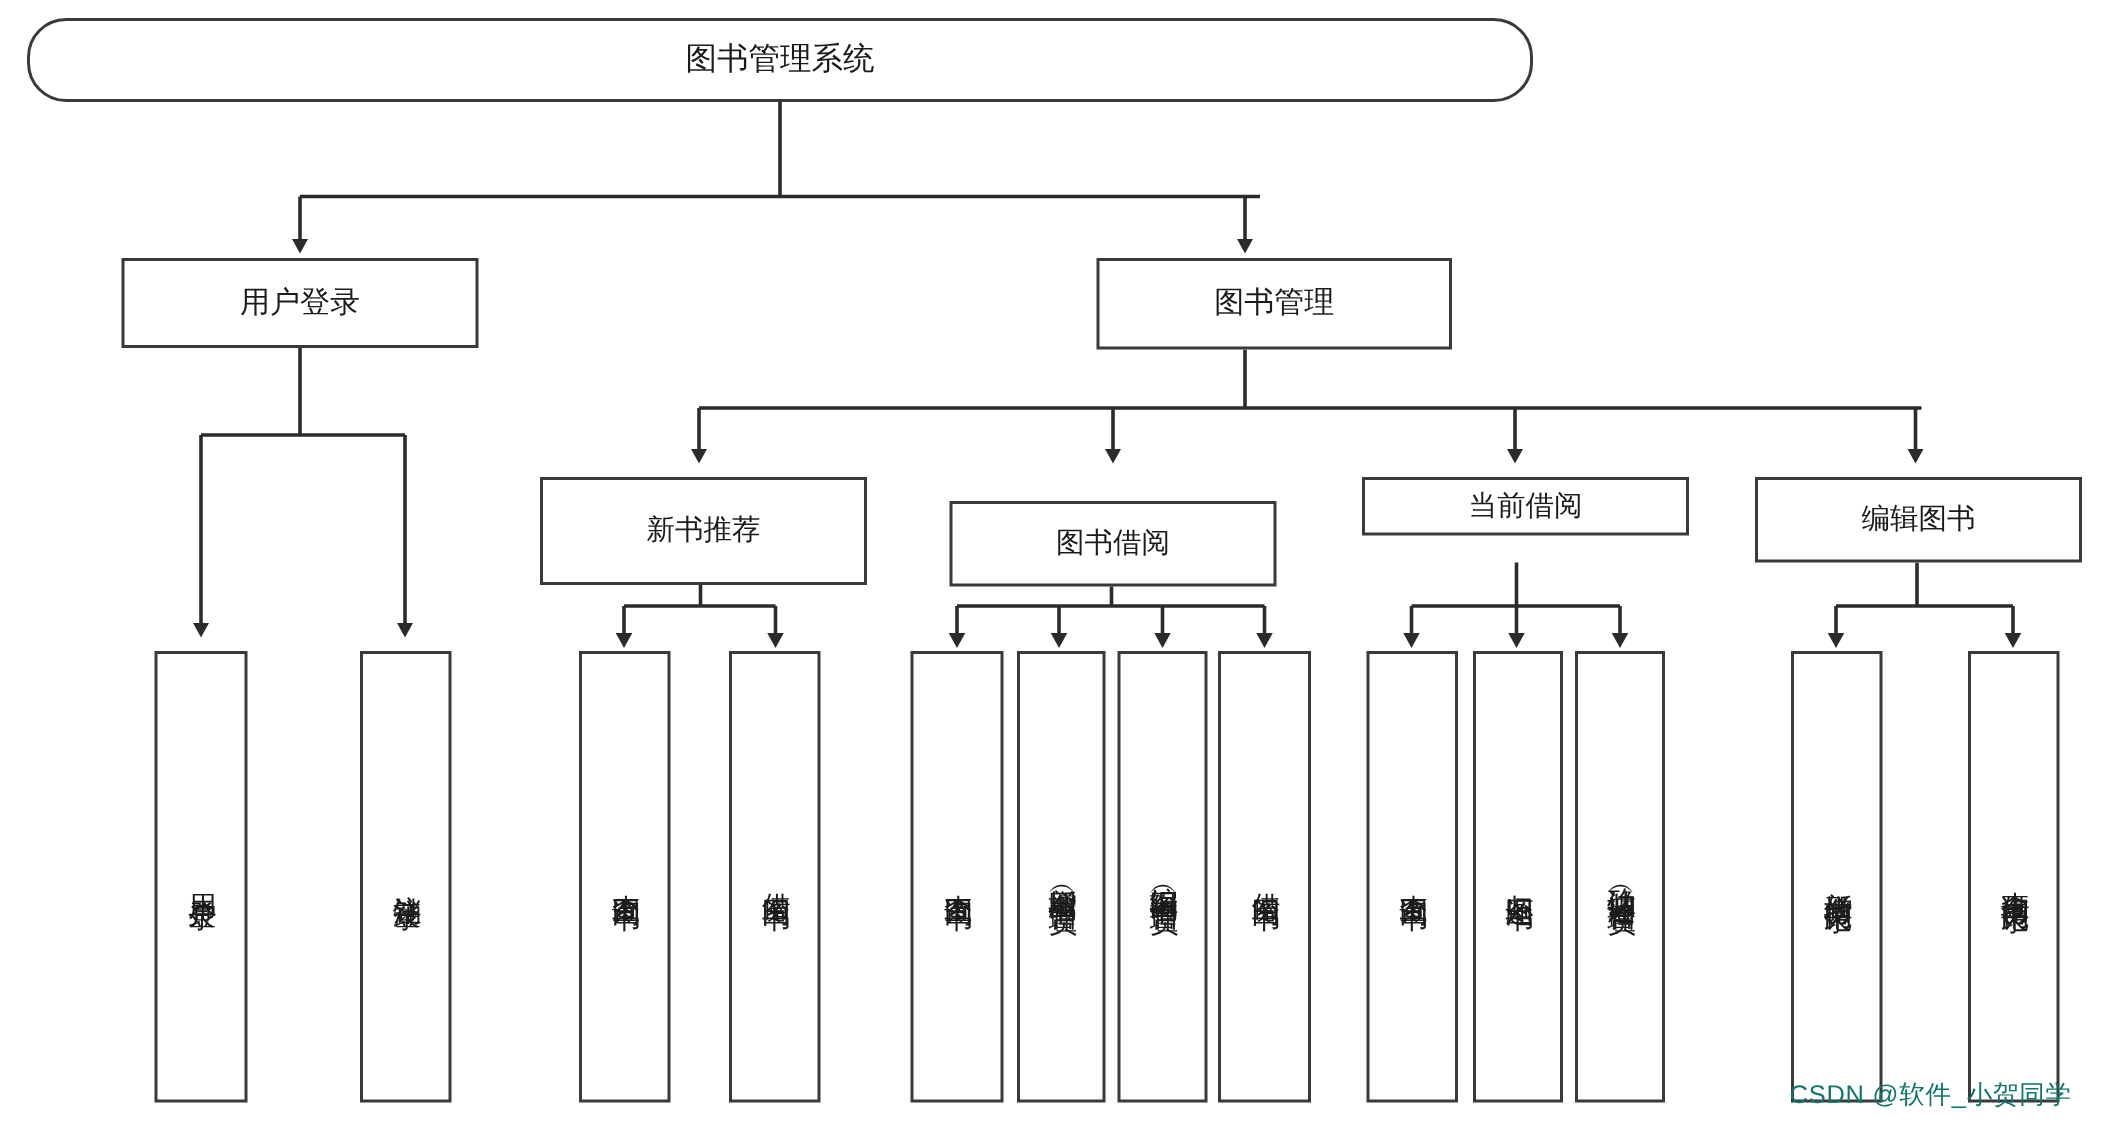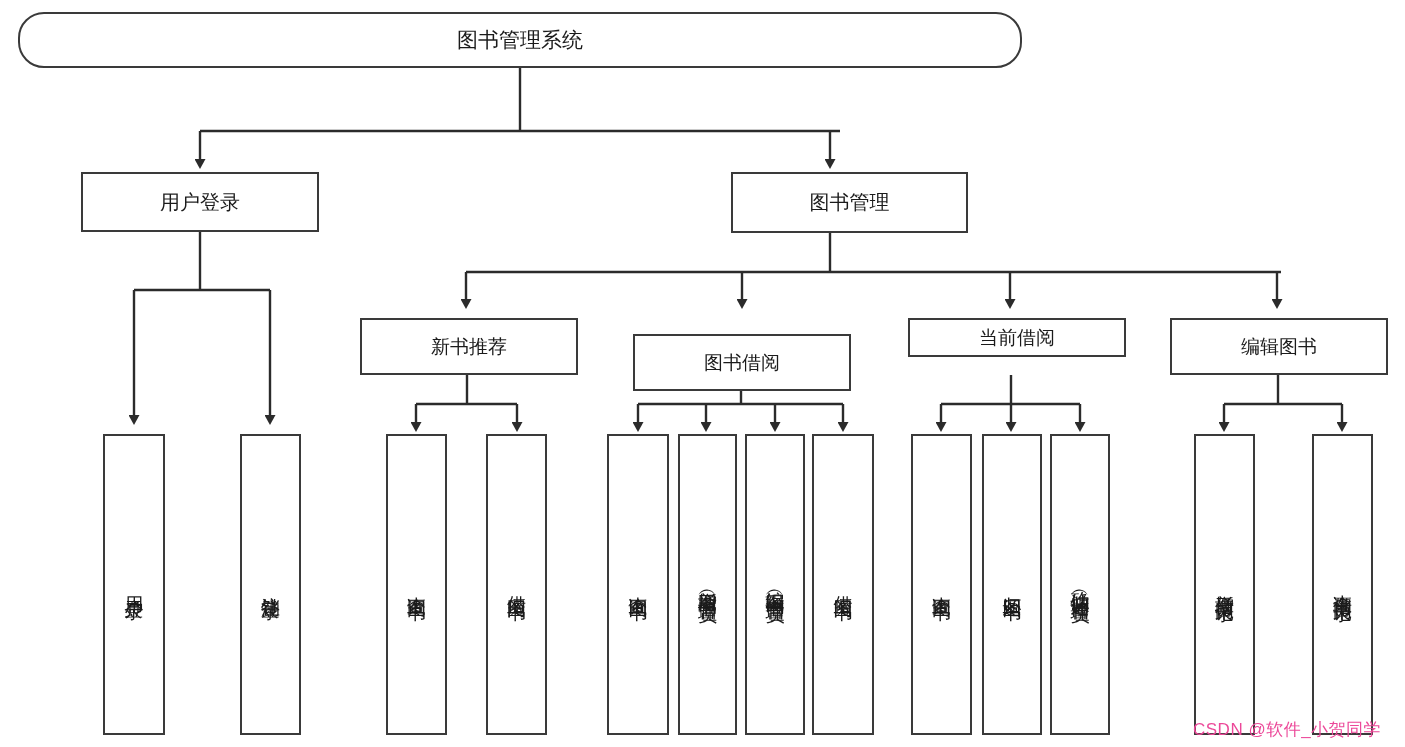--- a/index.html
+++ b/index.html
@@ -54,21 +54,21 @@
     padding: 6px 0;
   }
   .node.leaf .vtext {
     writing-mode: vertical-rl;
     text-orientation: upright;
     white-space: nowrap;
   }
   .watermark {
     position: absolute;
     font-size: 17px;
-    color: #ec4899;
+    color: #0f766e;
     white-space: nowrap;
     letter-spacing: 0.5px;
   }
 </style>
 </head>
 <body>
 
 <div id="canvas">
 
   <svg id="wires" viewBox="0 0 1405 747">
@@ -125,21 +125,21 @@
     <span>图书管理系统</span>
   </div>
 
   <div class="node l1" style="left:81px; top:172px; width:238px; height:60px;">
     <span>用户登录</span>
   </div>
   <div class="node l1" style="left:712px; top:172px; width:237px; height:61px;margin-left:19px;">
     <span>图书管理</span>
   </div>
 
-  <div class="node l2" style="left:360px; top:318px; width:218px; height:57px;">
+  <div class="node l2" style="left:360px; top:318px; width:218px; height:72px;">
     <span>新书推荐</span>
   </div>
   <div class="node l2" style="left:633px; top:318px; width:218px; height:57px;margin-top:16px;">
     <span>图书借阅</span>
   </div>
   <div class="node l2" style="left:908px; top:318px; width:218px; height:39px;">
     <span>当前借阅</span>
   </div>
   <div class="node l2" style="left:1170px; top:318px; width:218px; height:57px;">
     <span>编辑图书</span>

